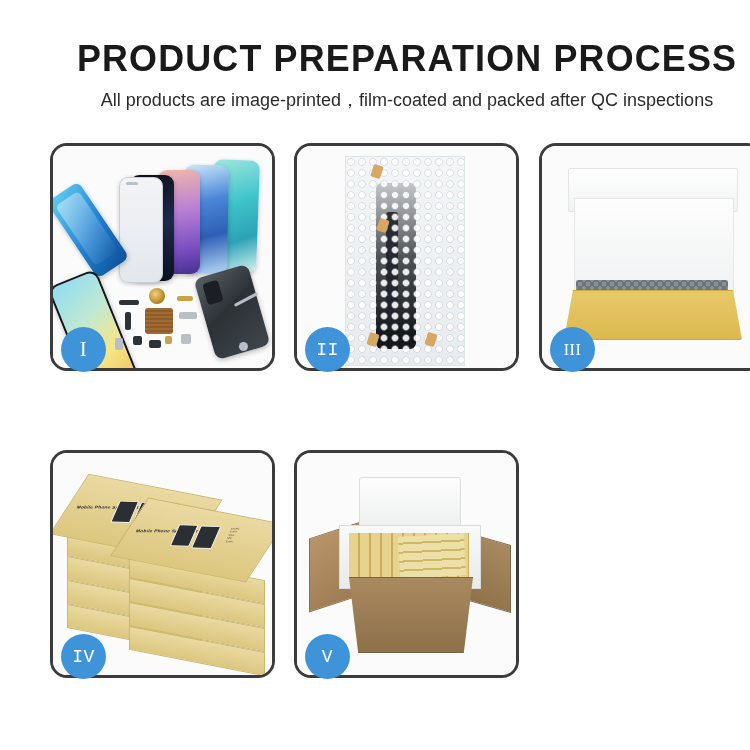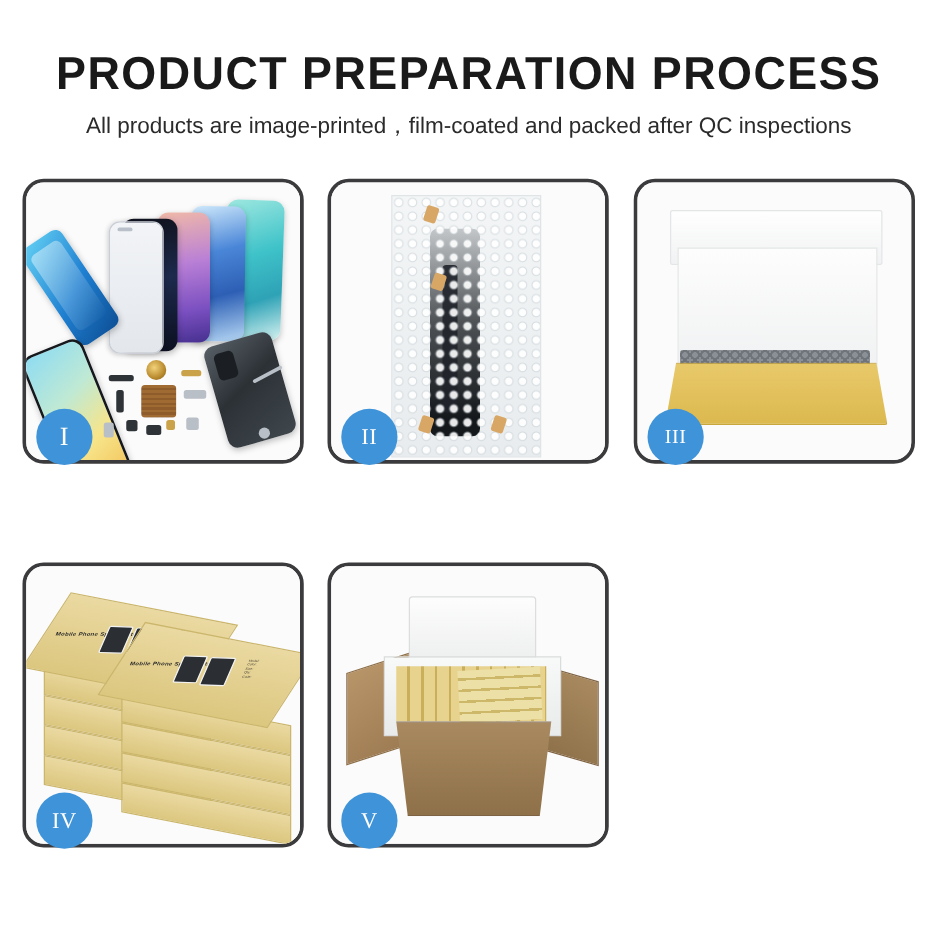--- a/index.html
+++ b/index.html
@@ -2,21 +2,21 @@
 <html><head>
 <meta charset="utf-8">
 <style>
   html,body{margin:0;padding:0;}
   body{
     width:750px;height:750px;
     background:#ffffff;
     font-family:"Liberation Sans", sans-serif;
     overflow:hidden;
   }
-  #page{position:relative;width:600px;height:750px;}
+  #page{position:relative;width:600px;height:750px;margin-left:32px;}
 
   
   .header{position:absolute;left:0;top:38px;width:750px;text-align:center;}
   .title{
     font-family:"Liberation Sans", sans-serif;
     font-weight:700;
     font-size:37px;
     letter-spacing:1.2px;
     color:#1a1a1a;
     line-height:42px;
@@ -63,21 +63,21 @@
     width:45px;height:45px;
     border-radius:50%;
     background:#3f93d8;
     color:#ffffff;
     font-family:"Liberation Serif", serif;
     font-size:21px;
     display:flex;align-items:center;justify-content:center;
     letter-spacing:0.5px;
     z-index:5;
   }
-  .badge.wide{font-size:18px;}
+  .badge.wide{font-size:18px;font-family:Liberation Mono, monospace;}
   .badge.xwide{font-size:16px;}
 
   
   .art{position:absolute;inset:0;}
 
   
   .ph{position:absolute;border-radius:9px;box-shadow:0 2px 5px rgba(0,0,0,.25);}
   .ph.back1{width:46px;height:112px;right:14px;top:14px;
     background:linear-gradient(160deg,#9fe8e0,#3fc3c9 40%,#2ea2b6 70%,#d9f4f2);
     transform:rotate(2deg);}

